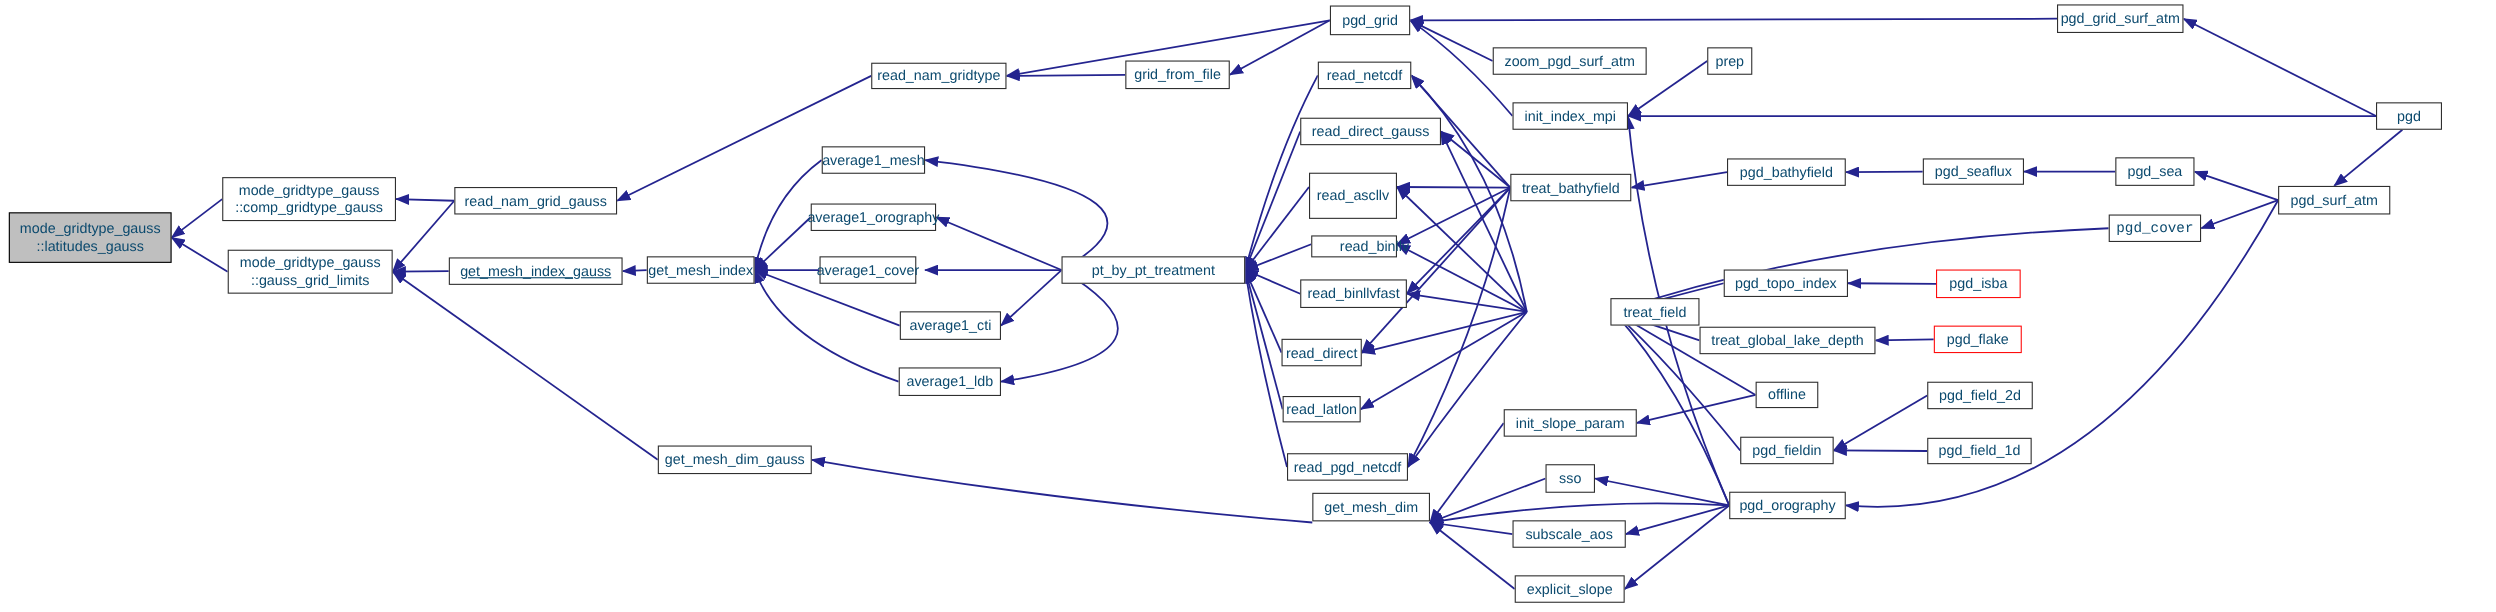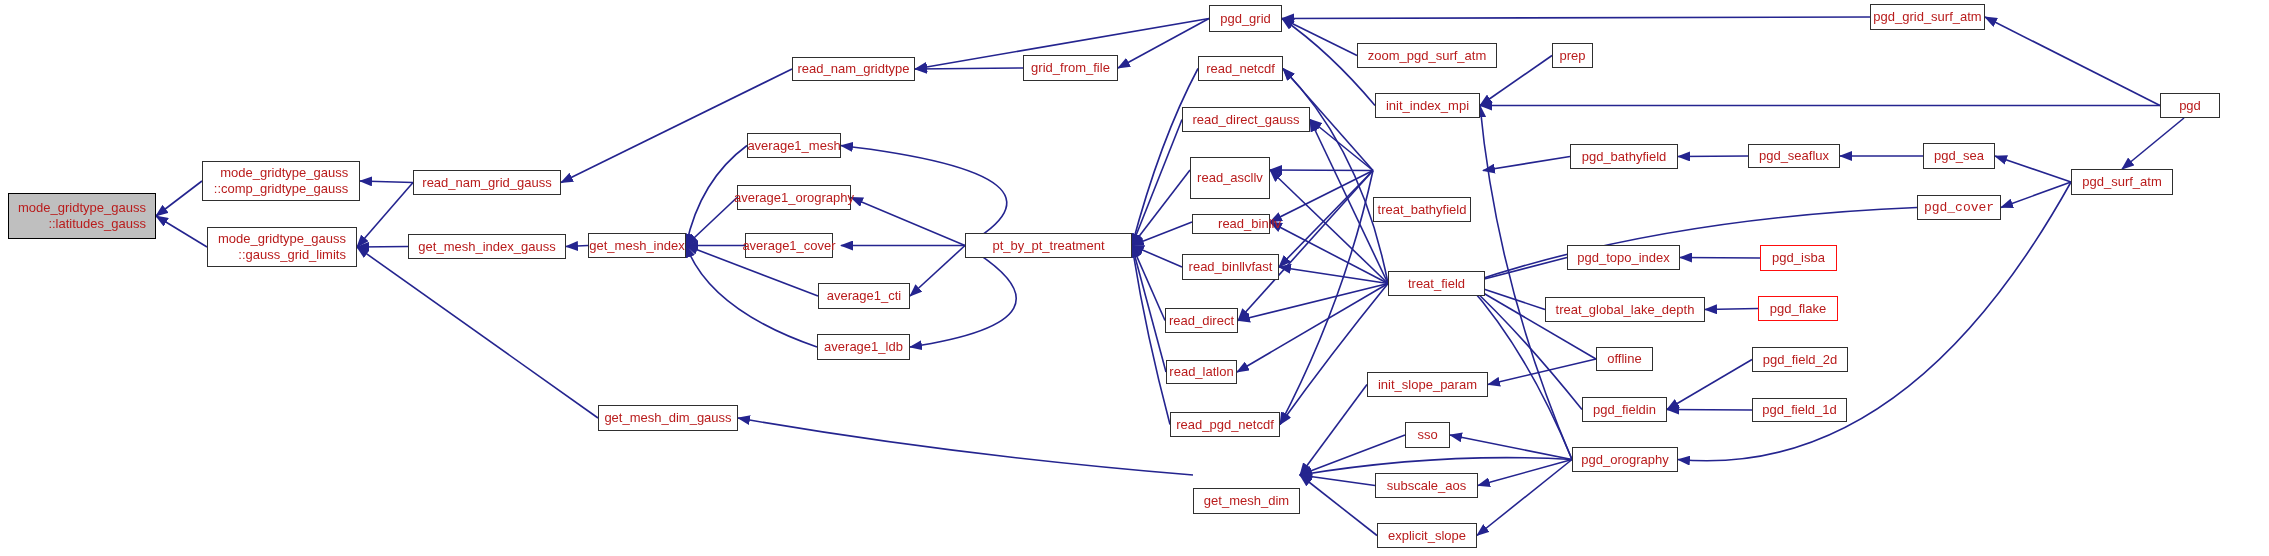--- a/index.html
+++ b/index.html
@@ -1,21 +1,21 @@
 <!DOCTYPE html>
 <html><head>
 <meta charset="utf-8">
 <style>
   html,body{margin:0;padding:0;background:#ffffff;}
   #graph{position:relative;width:2269px;height:556px;background:#ffffff;
          font-family:"Liberation Sans",sans-serif;overflow:hidden;}
   #graph svg{position:absolute;left:0;top:0;}
   .node{position:absolute;box-sizing:border-box;background:#ffffff;
         border:1px solid #2f2f2f;display:flex;align-items:center;justify-content:center;
-        text-align:right;font-size:13px;line-height:1.22;color:#b91c1c;
+        text-align:center;font-size:13px;line-height:1.22;color:#0c4a6e;
         white-space:pre-line;cursor:pointer;padding:1px 3px;}
   .node.root{background:#bfbfbf;border:1px solid #000;cursor:default;}
   .node.red{border:1.5px solid #fe0d0d;}
 </style>
 </head>
 <body>
 
 <div id="graph">
     <svg width="2269" height="556" viewBox="0 0 2269 556">
       <defs>
@@ -102,45 +102,45 @@
       <path d="M1375,485.5 L1300,475" fill="none" stroke="#24248f" stroke-width="1.6" marker-end="url(#arr)"></path>
       <path d="M1377,535.5 L1300,475" fill="none" stroke="#24248f" stroke-width="1.6" marker-end="url(#arr)"></path>
     </svg>
     <div class="node root" style="left: 8px; top: 193px; width: 148px; height: 46px;">mode_gridtype_gauss
 ::latitudes_gauss</div>
     <div class="node" style="left: 202px; top: 161px; width: 158px; height: 40px;">mode_gridtype_gauss
 ::comp_gridtype_gauss</div>
     <div class="node" style="left: 207px; top: 227px; width: 150px; height: 40px;">mode_gridtype_gauss
 ::gauss_grid_limits</div>
     <div class="node" style="left: 413px; top: 170px; width: 148px; height: 25px;">read_nam_grid_gauss</div>
-    <div class="node" style="left: 408px; top: 234px; width: 158px; height: 25px;">get_mesh_index_gauss</div>
+    <div class="node" style="left: 408px; top: 234px; width: 158px; height: 25px; text-decoration: underline;">get_mesh_index_gauss</div>
     <div class="node" style="left: 598px; top: 405px; width: 140px; height: 26px;">get_mesh_dim_gauss</div>
     <div class="node" style="left: 588px; top: 233px; width: 98px; height: 25px;">get_mesh_index</div>
     <div class="node" style="left: 792px; top: 57px; width: 123px; height: 24px;">read_nam_gridtype</div>
     <div class="node" style="left: 1023px; top: 55px; width: 95px; height: 26px;">grid_from_file</div>
     <div class="node" style="left: 747px; top: 133px; width: 94px; height: 25px;">average1_mesh</div>
     <div class="node" style="left: 737px; top: 185px; width: 114px; height: 25px;">average1_orography</div>
     <div class="node" style="left: 745px; top: 233px; width: 88px; height: 25px;">average1_cover</div>
     <div class="node" style="left: 818px; top: 283px; width: 92px; height: 26px;">average1_cti</div>
     <div class="node" style="left: 817px; top: 334px; width: 93px; height: 26px;">average1_ldb</div>
     <div class="node" style="left: 965px; top: 233px; width: 167px; height: 25px;">pt_by_pt_treatment</div>
     <div class="node" style="left: 1198px; top: 56px; width: 85px; height: 25px;">read_netcdf</div>
     <div class="node" style="left: 1182px; top: 107px; width: 128px; height: 25px;">read_direct_gauss</div>
     <div class="node" style="left: 1190px; top: 157px; width: 80px; height: 42px;">read_ascllv</div>
     <div class="node" style="left: 1192px; top: 214px; width: 78px; height: 20px; padding-left: 40px;">read_binllv</div>
     <div class="node" style="left: 1182px; top: 254px; width: 97px; height: 26px;">read_binllvfast</div>
     <div class="node" style="left: 1165px; top: 308px; width: 73px; height: 25px;">read_direct</div>
     <div class="node" style="left: 1166px; top: 360px; width: 71px; height: 24px;">read_latlon</div>
     <div class="node" style="left: 1170px; top: 412px; width: 110px; height: 25px;">read_pgd_netcdf</div>
-    <div class="node" style="left: 1193px; top: 488px; width: 107px; height: 26px;">get_mesh_dim</div>
+    <div class="node" style="left: 1193px; top: 448px; width: 107px; height: 26px;">get_mesh_dim</div>
     <div class="node" style="left: 1209px; top: 5px; width: 73px; height: 27px;">pgd_grid</div>
     <div class="node" style="left: 1357px; top: 43px; width: 140px; height: 25px;">zoom_pgd_surf_atm</div>
     <div class="node" style="left: 1375px; top: 93px; width: 105px; height: 25px;">init_index_mpi</div>
-    <div class="node" style="left: 1373px; top: 158px; width: 98px; height: 25px; margin-top: 39px;">treat_bathyfield</div>
-    <div class="node" style="left: 1388px; top: 271px; width: 97px; height: 25px;">treat_field</div>
+    <div class="node" style="left: 1373px; top: 158px; width: 110px; height: 25px;">treat_bathyfield</div>
+    <div class="node" style="left: 1464px; top: 271px; width: 81px; height: 25px;">treat_field</div>
     <div class="node" style="left: 1367px; top: 372px; width: 121px; height: 25px;">init_slope_param</div>
     <div class="node" style="left: 1405px; top: 422px; width: 45px; height: 26px;">sso</div>
     <div class="node" style="left: 1375px; top: 473px; width: 103px; height: 25px;">subscale_aos</div>
     <div class="node" style="left: 1377px; top: 523px; width: 100px; height: 25px;">explicit_slope</div>
     <div class="node" style="left: 1552px; top: 43px; width: 41px; height: 25px;">prep</div>
     <div class="node" style="left: 1570px; top: 144px; width: 108px; height: 25px;">pgd_bathyfield</div>
     <div class="node" style="left: 1567px; top: 245px; width: 113px; height: 25px;">pgd_topo_index</div>
     <div class="node" style="left: 1545px; top: 297px; width: 160px; height: 25px;">treat_global_lake_depth</div>
     <div class="node" style="left: 1596px; top: 347px; width: 57px; height: 24px;">offline</div>
     <div class="node" style="left: 1582px; top: 397px; width: 85px; height: 25px;">pgd_fieldin</div>

